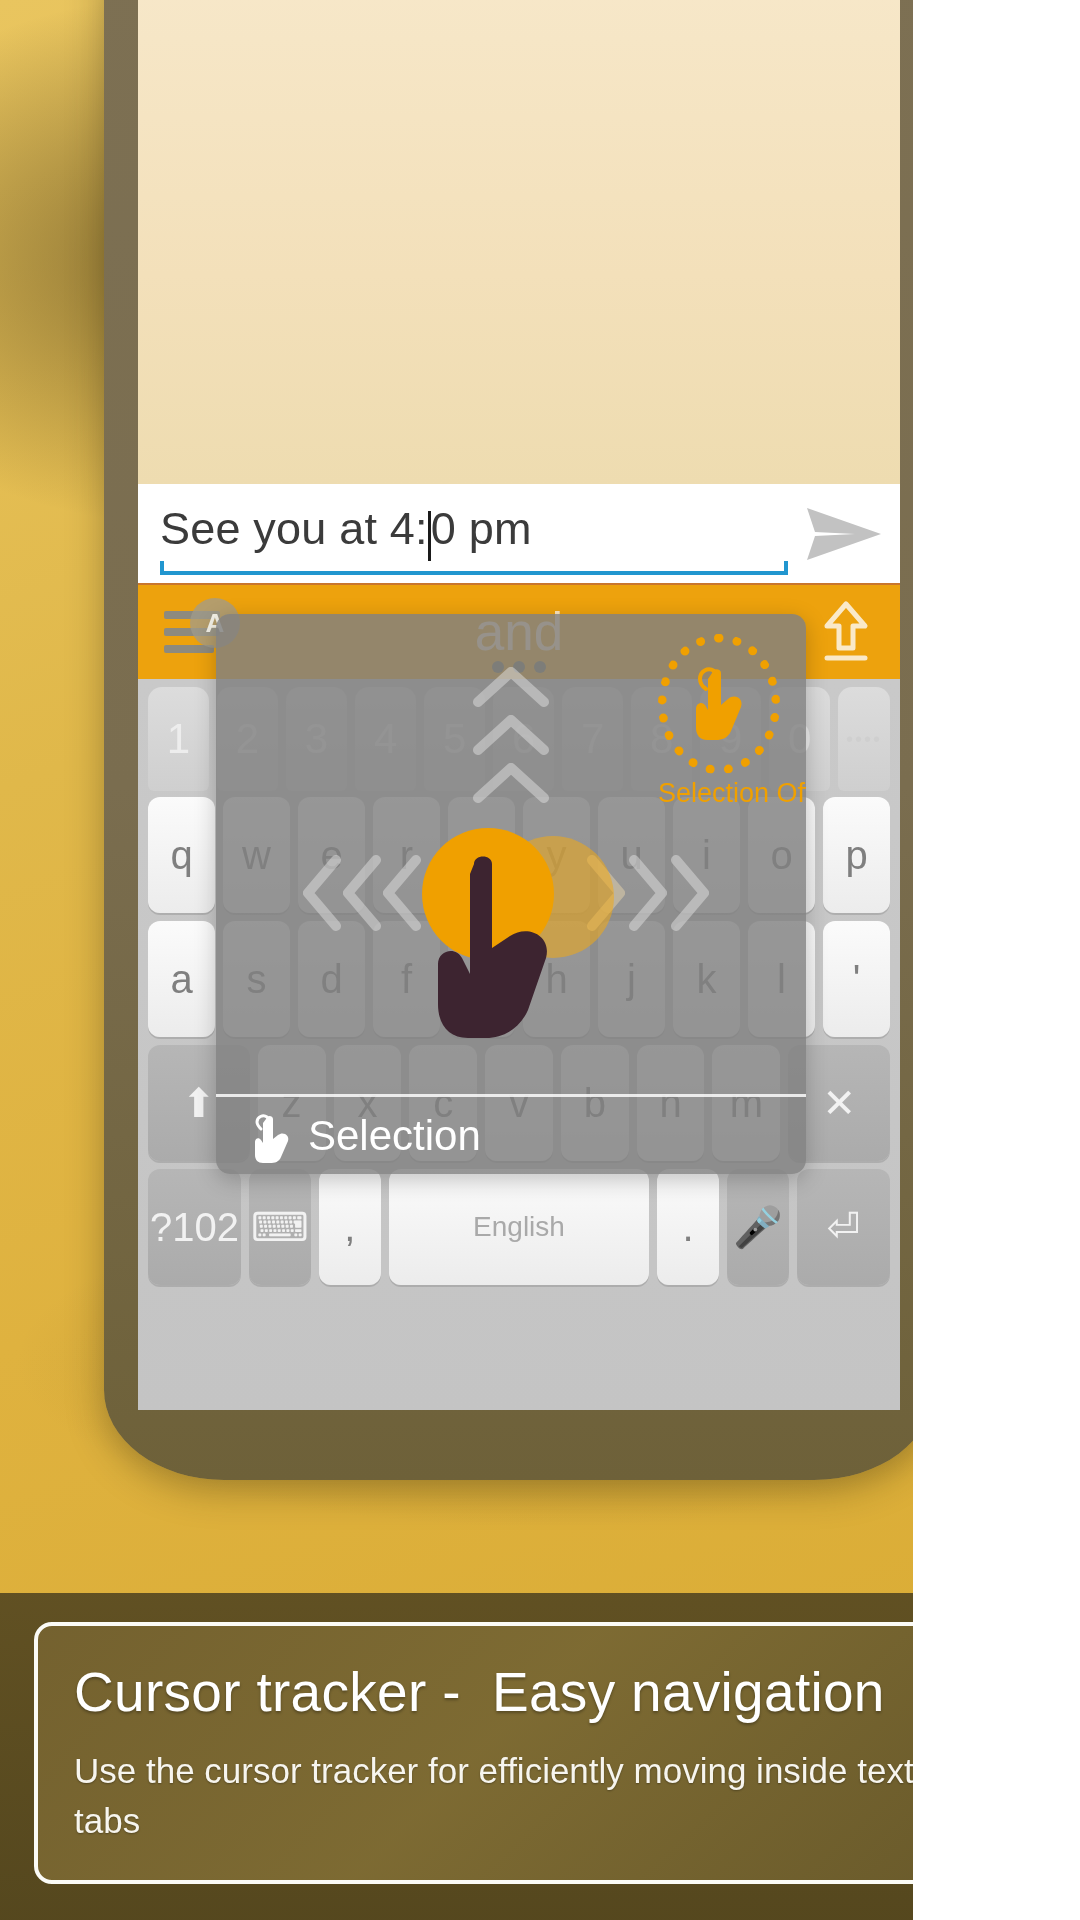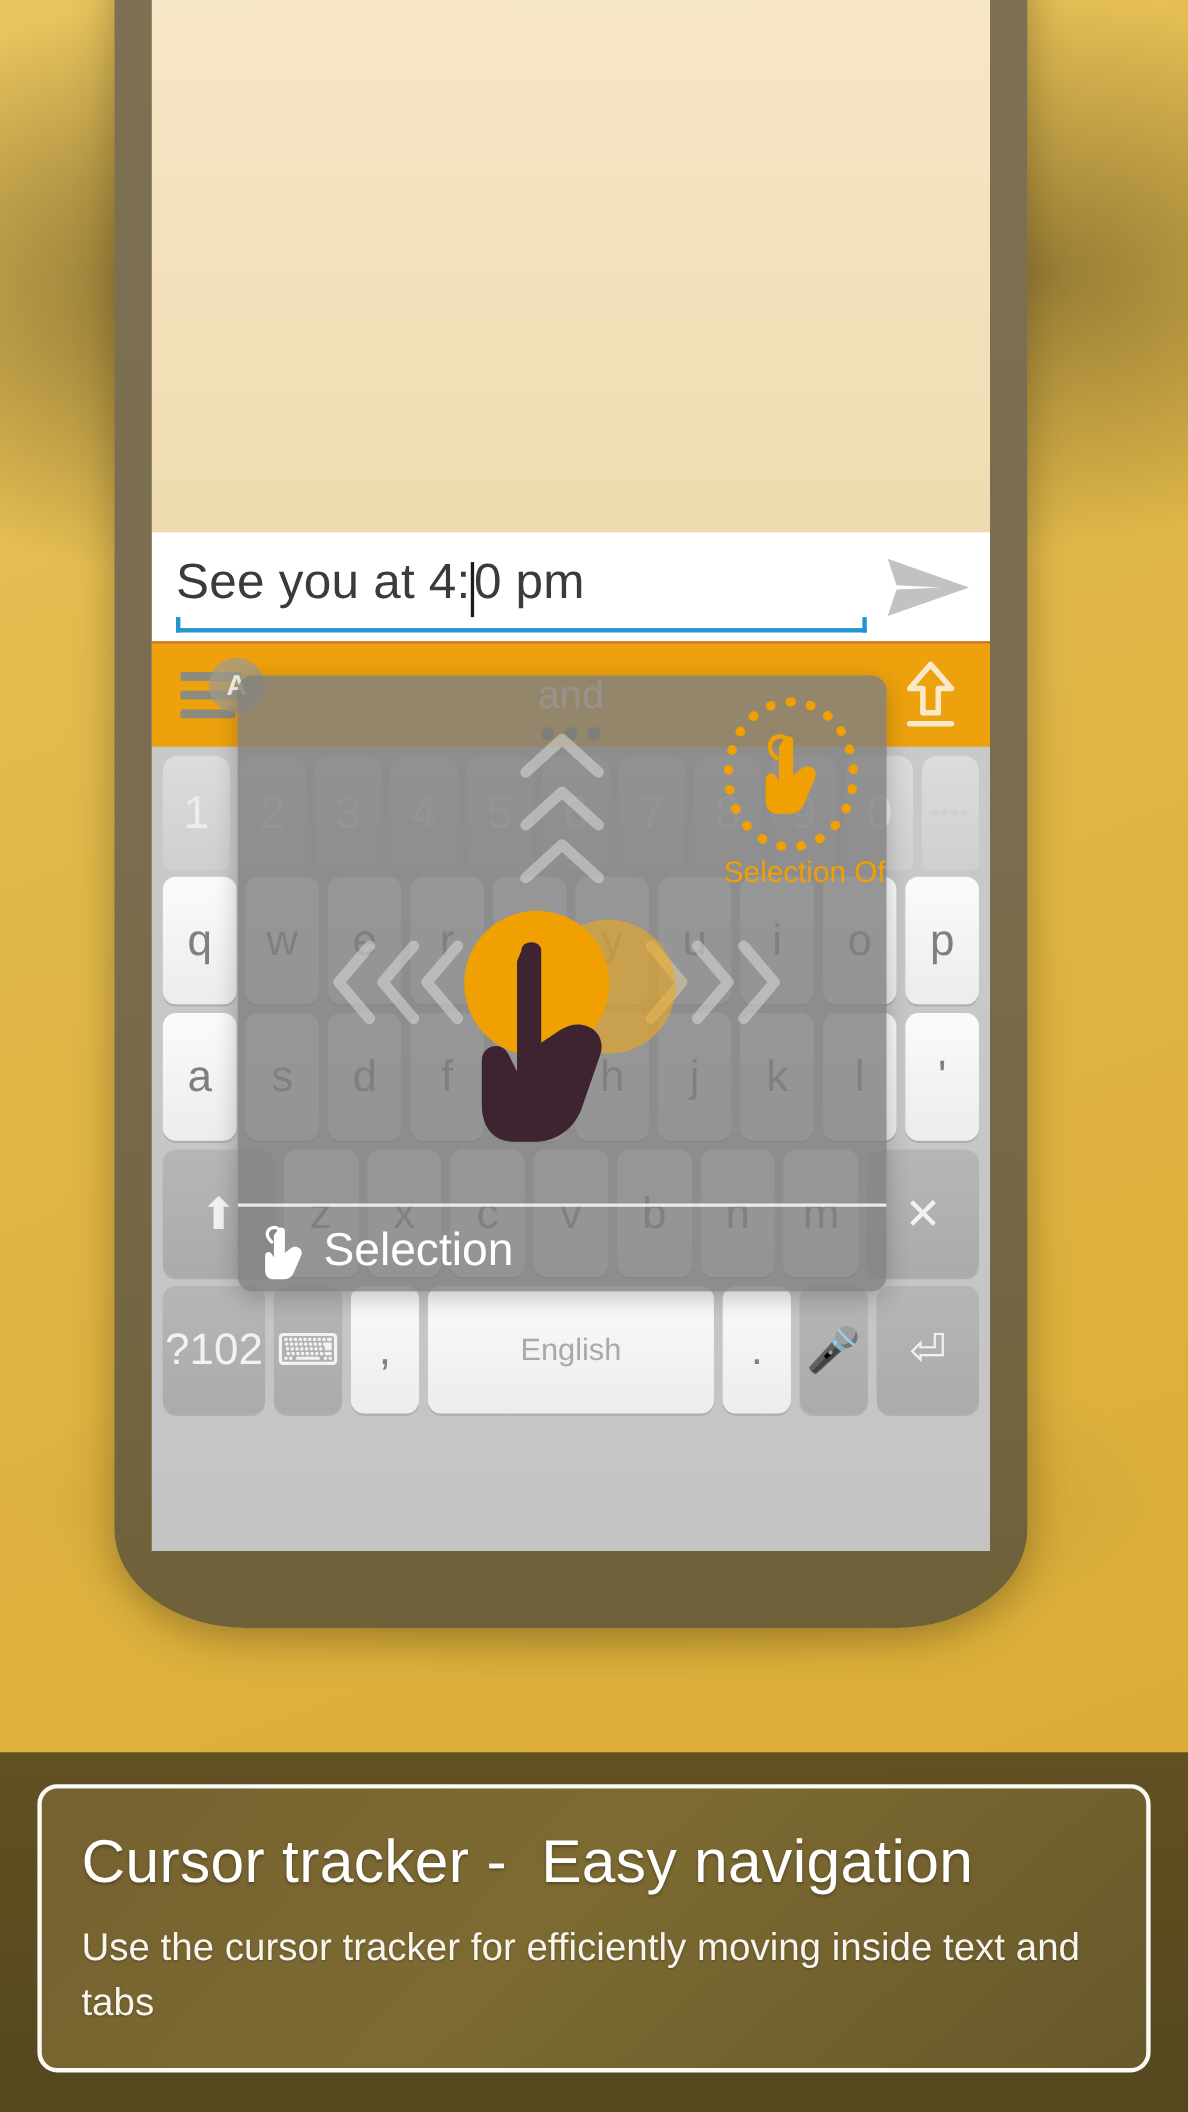--- a/index.html
+++ b/index.html
@@ -7,21 +7,21 @@
   html, body {
     width: 1080px;
     height: 1920px;
     overflow: hidden;
     font-family: "Liberation Sans", sans-serif;
   }
 
   
   #stage {
     position: relative;
-    width: 1080px;
+    width: 913px;
     height: 1920px;
     background: linear-gradient(160deg, #e9c55f 0%, #e0b84a 35%, #dfb23f 60%, #d9ab33 100%);
     overflow: hidden;
   }
   
   #backdrop-shade-top {
     position: absolute; left: 0; top: 0; width: 1080px; height: 620px;
     background: radial-gradient(ellipse 560px 380px at 18% 42%, rgba(60,48,20,.55), rgba(60,48,20,0) 70%),
                 radial-gradient(ellipse 520px 360px at 88% 40%, rgba(60,48,20,.45), rgba(60,48,20,0) 70%);
   }
@@ -123,21 +123,21 @@
     position: absolute; left: 52px; top: 14px;
     width: 50px; height: 50px; border-radius: 50%;
     background: rgba(160,155,140,.75);
     color: #f2f0e6; font-size: 26px; font-weight: bold;
     display: flex; align-items: center; justify-content: center;
     line-height: 1;
   }
   .suggestion {
     flex: 1;
     text-align: center;
-    font-size: 36px;
+    font-size: 53px;
     color: #fbe4bd;
     position: relative;
     line-height: 96px;
   }
   .suggestion + .suggestion::before {
     content: ""; position: absolute; left: 0; top: 20px;
     width: 2px; height: 56px; background: rgba(255,255,255,.42);
   }
   #suggestion-dots {
     position: absolute; left: 50%; transform: translateX(-50%);
@@ -241,21 +241,21 @@
   }
   #hand-cursor {
     position: absolute; left: 214px; top: 238px;
     width: 150px; height: 190px;
   }
 
   #tracker-footer {
     position: absolute; left: 0; right: 0; bottom: 0; height: 80px;
     border-top: 3px solid rgba(255,255,255,.82);
     display: flex; align-items: center;
-    padding-left: 18px;
+    padding-left: 32px;
   }
   #tracker-footer-icon { width: 48px; height: 48px; margin-right: 12px; }
   #tracker-footer-label { color: #ffffff; font-size: 42px; }
 
   
   #caption-card {
     position: absolute;
     left: 34px; top: 1622px;
     width: 1012px; height: 262px;
     border: 4px solid #fbfbf6;

